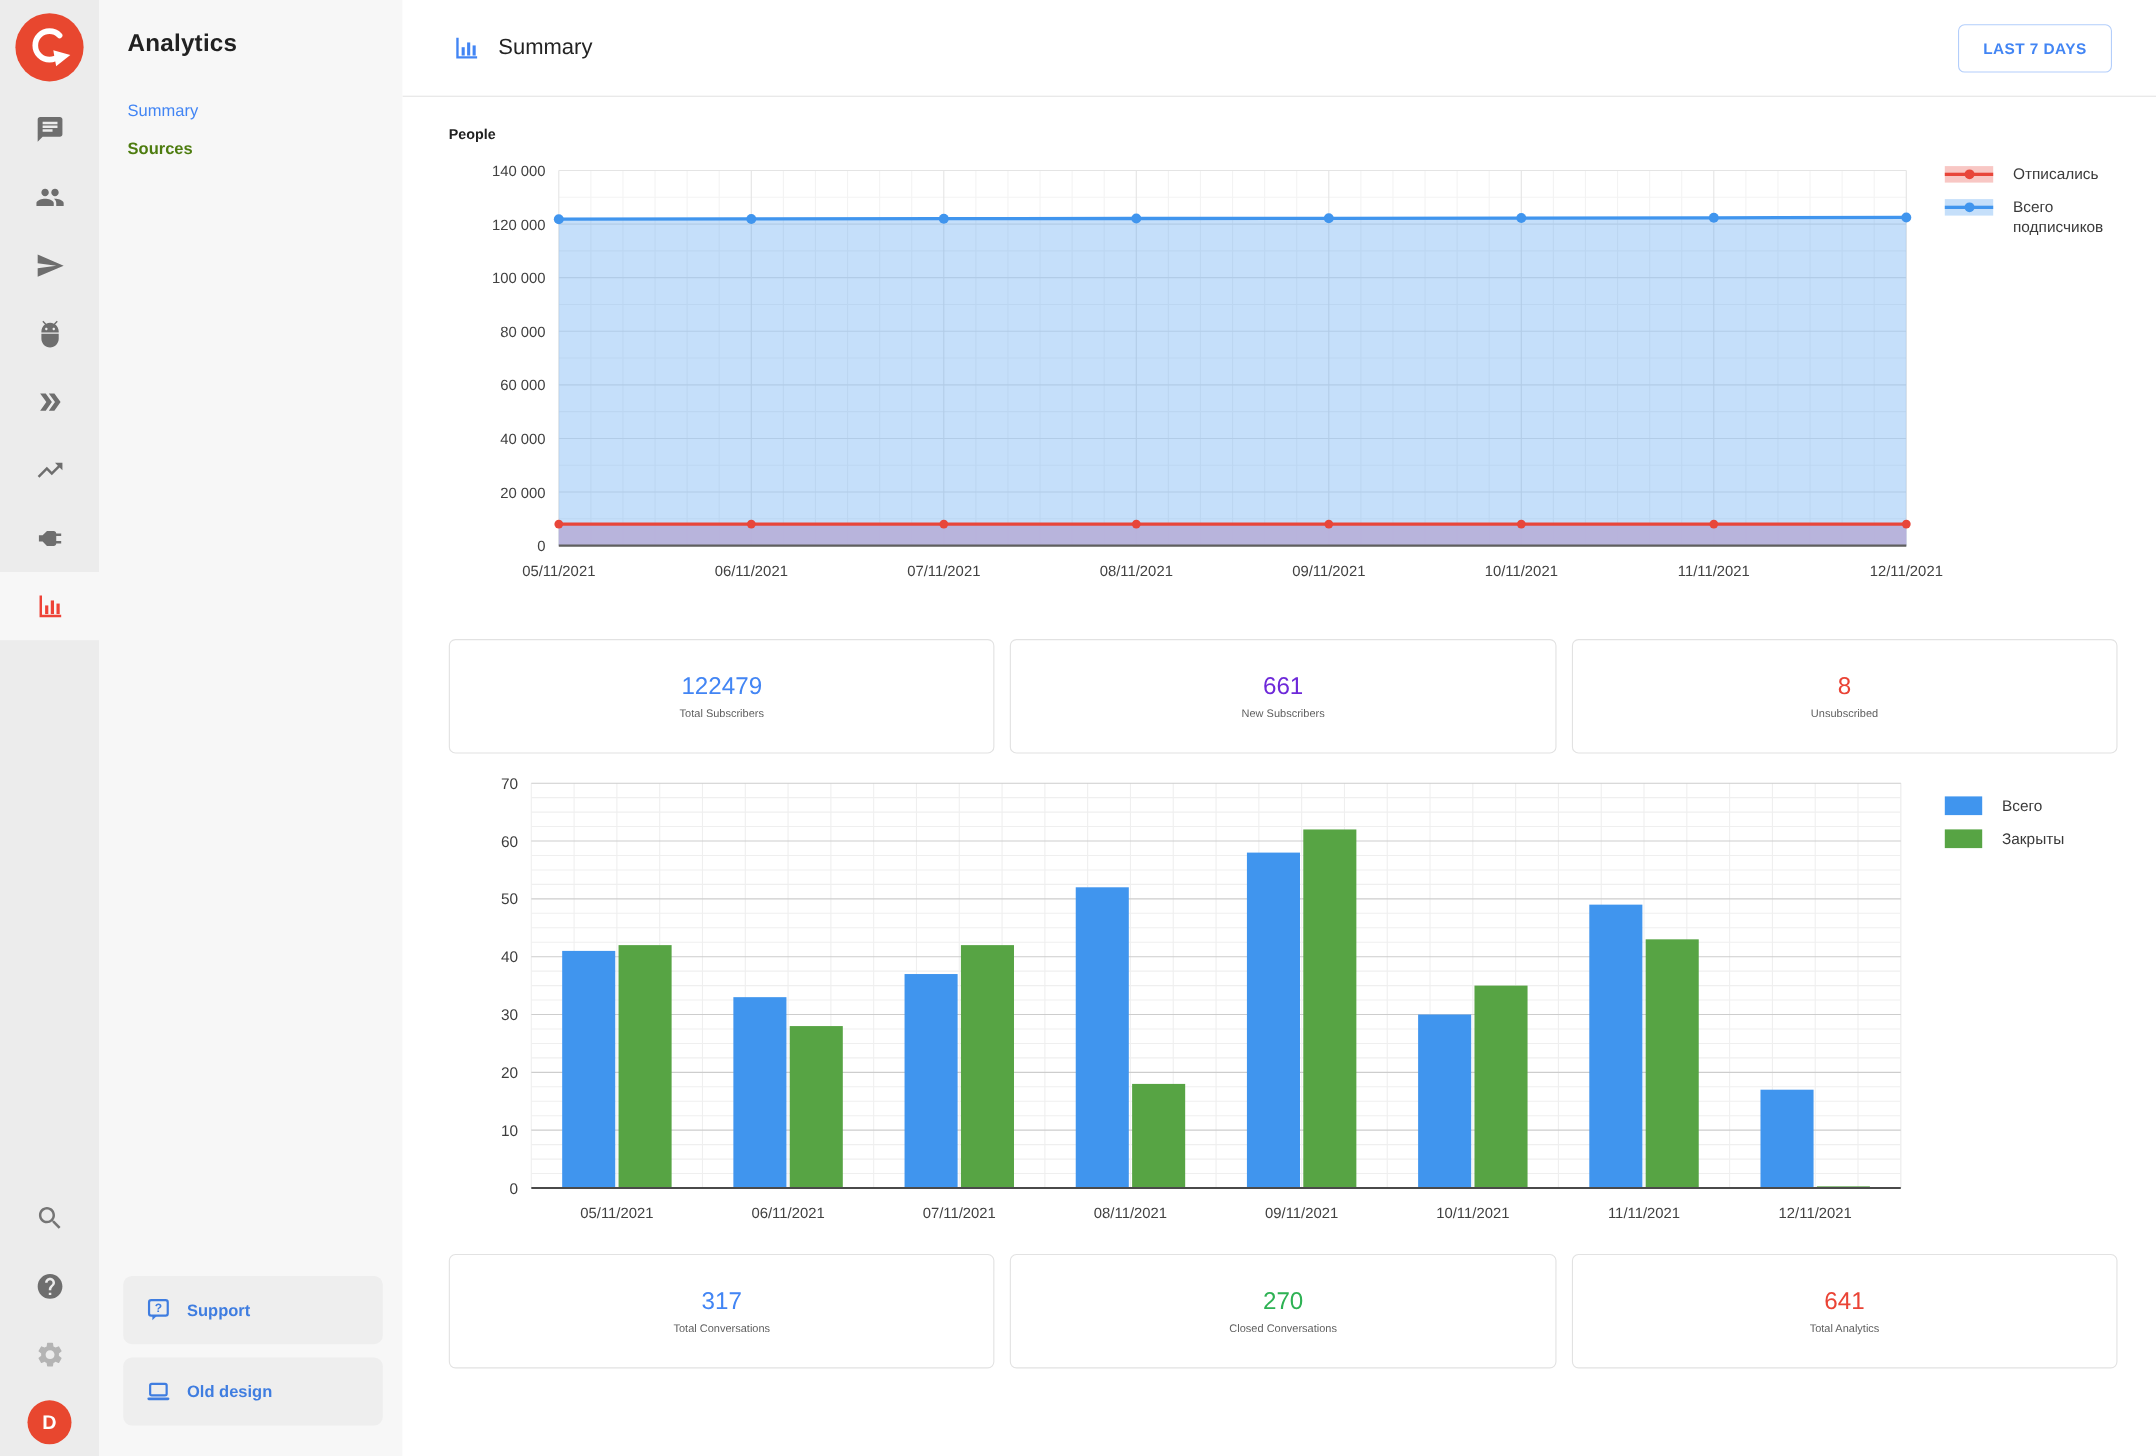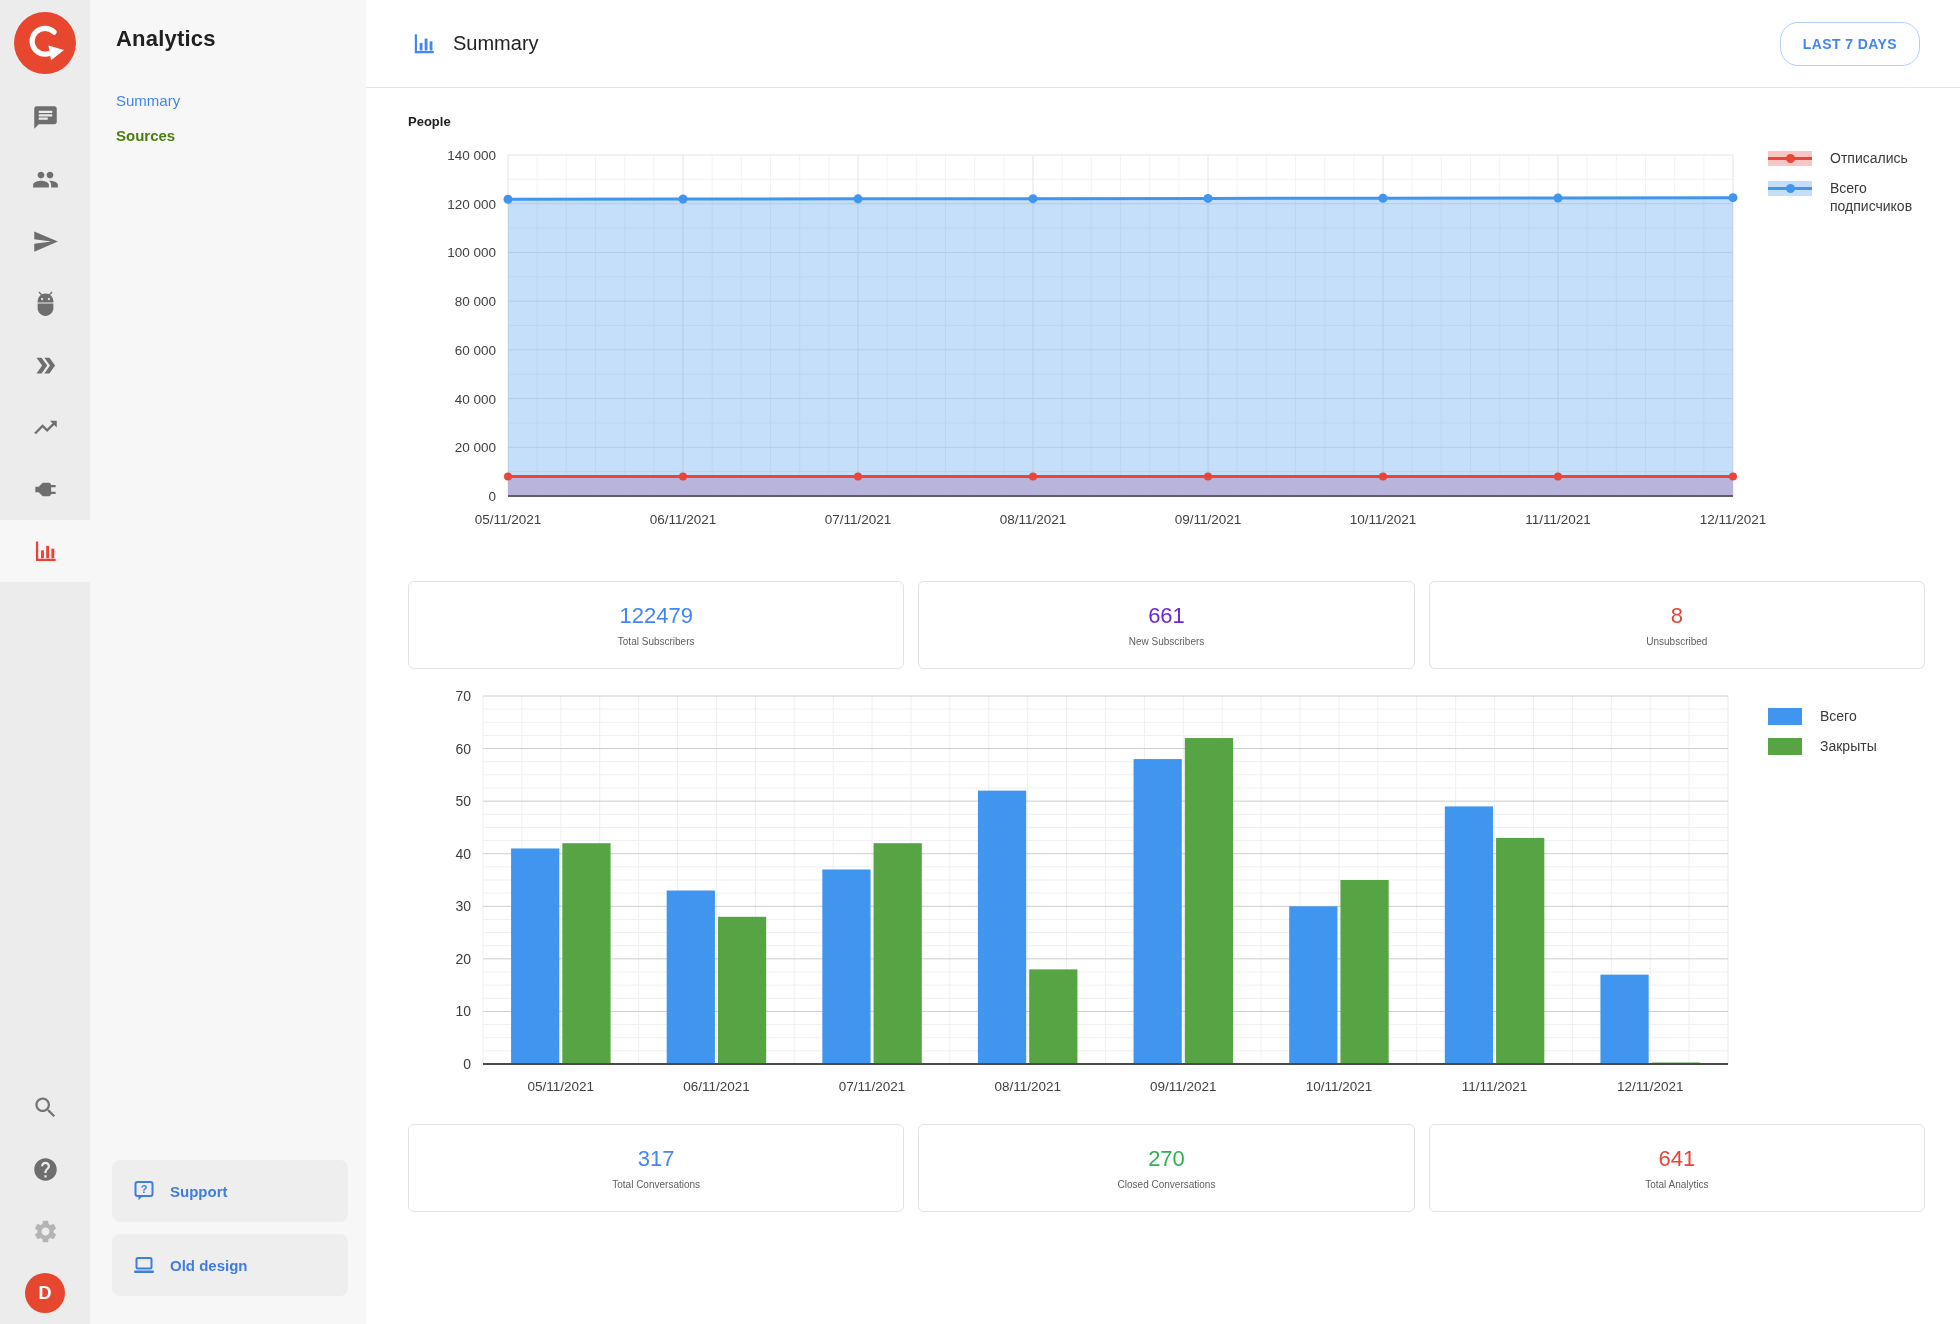--- a/index.html
+++ b/index.html
@@ -31,21 +31,21 @@
               font-family:inherit; }
   .side-btn svg { width:24px; height:24px; flex-shrink:0; }
 
   
   .main { flex:1; display:flex; flex-direction:column; background:#fff; min-width:0; }
   .topbar { height:88px; border-bottom:1px solid #e4e4e4; display:flex; align-items:center;
             padding:0 40px 0 45px; flex-shrink:0; }
   .topbar-title { display:flex; align-items:center; gap:16px; }
   .topbar-title svg { width:26px; height:26px; color:#4285f4; }
   .topbar-title span { font-size:20px; color:#232323; }
-  .range-btn { margin-left:auto; background:#fff; border:1px solid #b3cefb; border-radius:18px;
+  .range-btn { margin-left:auto; background:#fff; border:1px solid #b3cefb; border-radius:6px;
                color:#4285f4; font-size:14px; font-weight:bold; letter-spacing:.4px;
                padding:13px 22px; cursor:pointer; font-family:inherit; }
 
   .content { padding:0 35px 0 42px; }
   .section-title { font-size:13px; font-weight:bold; color:#212121; }
   .section-title.people { margin-top:26px; }
   .section-title.conv { margin-top:50px; }
 
   .chart-row { display:flex; margin-top:12px; }
   .chart-svg { flex-shrink:0; }
@@ -55,21 +55,21 @@
   .legend-label { font-size:14px; color:#3a3a3a; line-height:1.3; max-width:100px; }
   .sw-area { position:relative; width:44px; height:17px; flex-shrink:0; margin-top:1px; }
   .sw-band { position:absolute; left:0; right:0; top:1px; bottom:1px; }
   .sw-line { position:absolute; left:0; right:0; top:7px; height:3px; }
   .sw-dot  { position:absolute; left:18px; top:4px; width:9px; height:9px; border-radius:50%; }
   .sw-box  { width:34px; height:17px; flex-shrink:0; margin-top:1px; }
 
   .cards-row { display:flex; gap:14px; }
   .cards-row.people { margin-top:40px; }
   .cards-row.conv { margin-top:18px; }
-  .card { flex:1; border:1px solid #e2e2e2; border-radius:6px; background:#fff; height:88px;
+  .card { flex:1; border:1px solid #e2e2e2; border-radius:6px; background:#fff; height:104px;
           display:flex; flex-direction:column; align-items:center; justify-content:center; }
   .card-value { font-size:22px; font-weight:500; }
   .card-label { font-size:10px; color:#5f5f5f; margin-top:7px; }
 </style>
 </head>
 <body>
 
 <div class="app">
 
   <nav class="iconbar">

